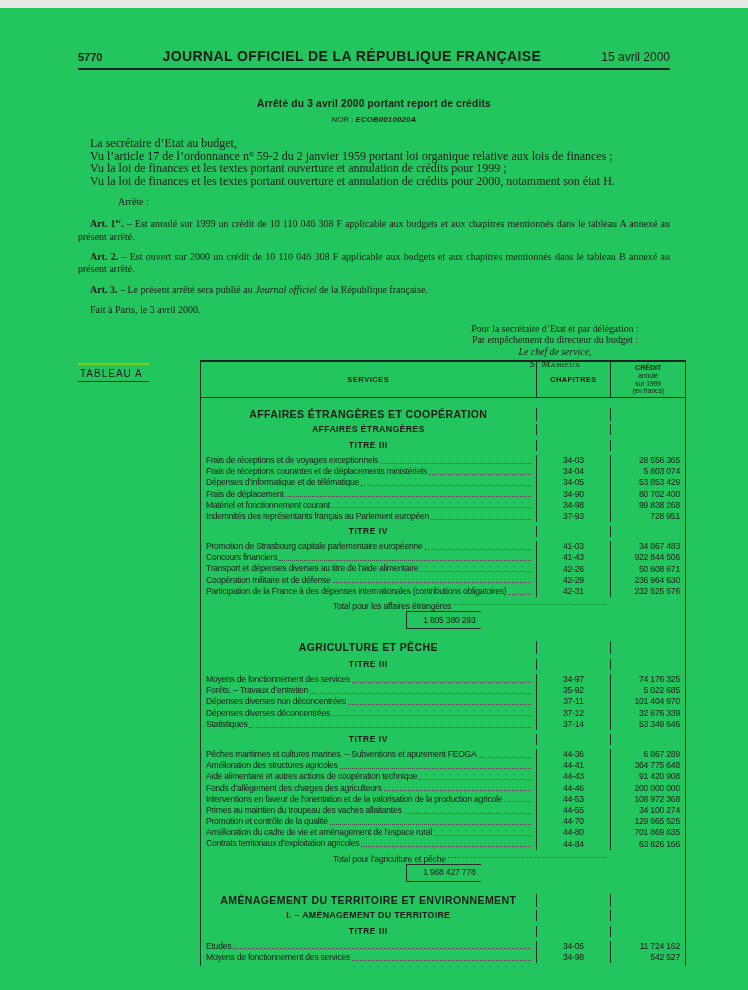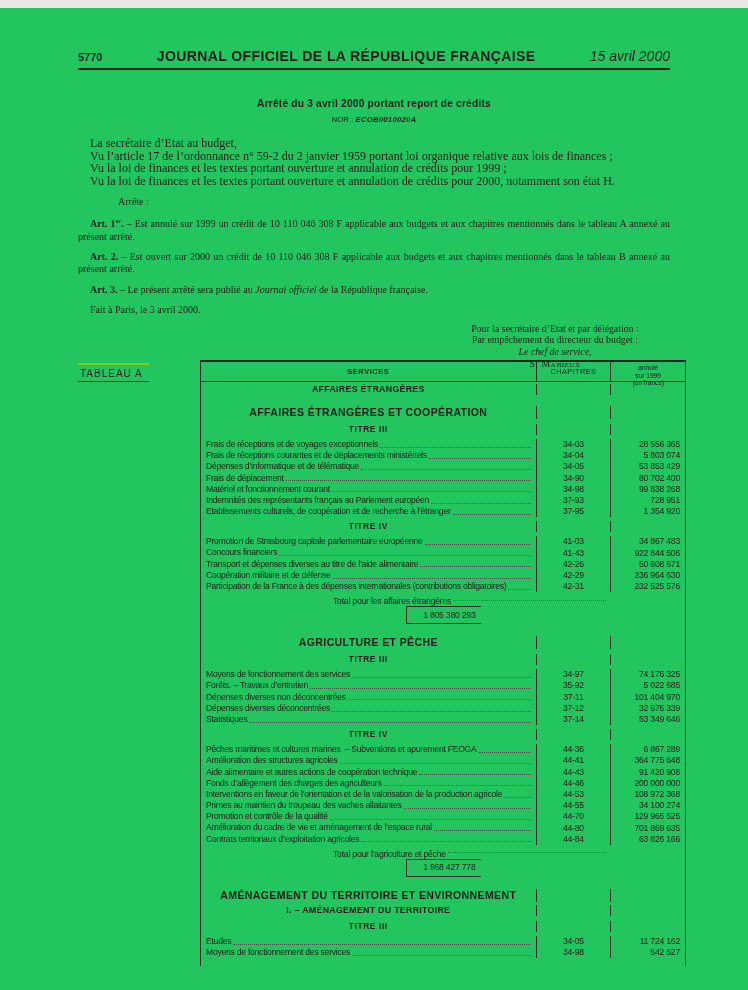--- a/index.html
+++ b/index.html
@@ -12,21 +12,21 @@
     box-sizing:border-box;
     padding:40px 78px 0 78px;
     font-family:"Liberation Serif", serif;
     overflow:hidden;
   }
   
   .runhead{display:flex;justify-content:space-between;align-items:baseline;
     font-family:"Liberation Sans", sans-serif;}
   .runhead .pgnum{font-weight:bold;font-size:11px;}
   .runhead .jtitle{font-weight:bold;font-size:14px;letter-spacing:.4px;}
-  .runhead .jdate{font-size:14px;font-style:italic;}
+  .runhead .jdate{font-size:12px;}
   .headrule{border-top:2px solid #232323;margin-top:4px;}
   
   .decree-title{margin-top:28px;text-align:center;font-family:"Liberation Sans", sans-serif;
     font-weight:bold;font-size:10.2px;letter-spacing:.2px;}
   .nor{margin-top:6px;text-align:center;font-size:7.8px;font-family:"Liberation Sans", sans-serif;}
   .nor .norval{font-style:italic;font-weight:bold;letter-spacing:.2px;}
   
   .bodytext{margin-top:13px;font-size:12px;line-height:12.6px;}
   .bodytext p{margin:0;text-indent:12px;text-align:justify;}
   .arrete{margin:9px 0 0 0;font-size:10px;text-indent:40px;}
@@ -43,25 +43,25 @@
   
   .tableau{position:absolute;left:0;top:339px;width:748px;}
   .tableau-label{position:absolute;left:78px;top:16px;
     font-family:"Liberation Sans", sans-serif;font-size:10px;letter-spacing:1px;
     border-top:2px solid #84cc16;border-bottom:1.4px solid #2b2b2b;
     padding:3px 6px 2px 2px;}
   .table{margin-left:200px;margin-top:13px;width:486px;height:606px;
     box-sizing:border-box;overflow:hidden;
     border-left:1.2px solid #2b2b2b;border-right:1.2px solid #2b2b2b;border-top:2.2px solid #232323;
     font-family:"Liberation Sans", sans-serif;}
-  .thead{display:flex;height:20px;border-bottom:1.2px solid #2b2b2b;box-sizing:border-box;}
+  .thead{display:flex;height:36px;border-bottom:1.2px solid #2b2b2b;box-sizing:border-box;}
   .thead .svc{display:flex;align-items:center;justify-content:center;
     font-size:7.4px;font-weight:bold;letter-spacing:.6px;}
   .thead .chp{display:flex;align-items:center;justify-content:center;
-    font-size:7.4px;font-weight:normal;letter-spacing:.4px;}
+    font-size:7.4px;font-weight:bold;letter-spacing:.4px;}
   .thead .crd{display:flex;flex-direction:column;align-items:center;justify-content:center;
     font-size:6.6px;line-height:7.6px;text-align:center;padding:0;}
   .thead .crd .l1{font-weight:bold;font-size:7px;}
   .svc{width:336px;box-sizing:border-box;}
   .chp{width:75px;box-sizing:border-box;border-left:1.1px solid #2b2b2b;}
   .crd{width:75px;box-sizing:border-box;border-left:1.1px solid #2b2b2b;}
   .trow{display:flex;box-sizing:border-box;}
   .trow .svc{display:flex;align-items:flex-end;padding-left:5px;padding-right:3px;overflow:hidden;}
   .trow.h1 .svc,.trow.h2 .svc,.trow.h3 .svc{display:block;text-align:center;padding:0 4px;overflow:visible;}
   .trow.h1{padding-top:10px;padding-bottom:1px;}
@@ -131,30 +131,30 @@
         <div class="svc">SERVICES</div>
         <div class="chp">CHAPITRES</div>
         <div class="crd">
           <span class="l1">CRÉDIT</span>
           <span>annulé</span>
           <span>sur 1999</span>
           <span>(en francs)</span>
         </div>
       </div>
       <div id="table-body">
+          <div class="trow h1">
+            <div class="svc">AFFAIRES ÉTRANGÈRES ET COOPÉRATION</div>
+            <div class="chp"></div>
+            <div class="crd"></div>
+          </div>
           <div class="trow h2">
             <div class="svc">AFFAIRES ÉTRANGÈRES</div>
             <div class="chp"></div>
             <div class="crd"></div>
           </div>
-          <div class="trow h1">
-            <div class="svc">AFFAIRES ÉTRANGÈRES ET COOPÉRATION</div>
-            <div class="chp"></div>
-            <div class="crd"></div>
-          </div>
           <div class="trow h3">
             <div class="svc">TITRE III</div>
             <div class="chp"></div>
             <div class="crd"></div>
           </div>
           <div class="trow item">
             <div class="svc">
               <span class="lab">Frais de réceptions et de voyages exceptionnels</span>
               <span class="lead"></span>
             </div>
@@ -193,28 +193,20 @@
             <div class="chp">34-98</div>
             <div class="crd">99 838 268</div>
           </div>
           <div class="trow item">
             <div class="svc">
               <span class="lab">Indemnités des représentants français au Parlement européen</span>
               <span class="lead"></span>
             </div>
             <div class="chp">37-93</div>
             <div class="crd">728 951</div>
-          </div>
-          <div class="trow item">
-            <div class="svc">
-              <span class="lab">Etablissements culturels, de coopération et de recherche à l’étranger</span>
-              <span class="lead"></span>
-            </div>
-            <div class="chp">37-95</div>
-            <div class="crd">1 354 920</div>
           </div>
           <div class="trow h3">
             <div class="svc">TITRE IV</div>
             <div class="chp"></div>
             <div class="crd"></div>
           </div>
           <div class="trow item">
             <div class="svc">
               <span class="lab">Promotion de Strasbourg capitale parlementaire européenne</span>
               <span class="lead"></span>

